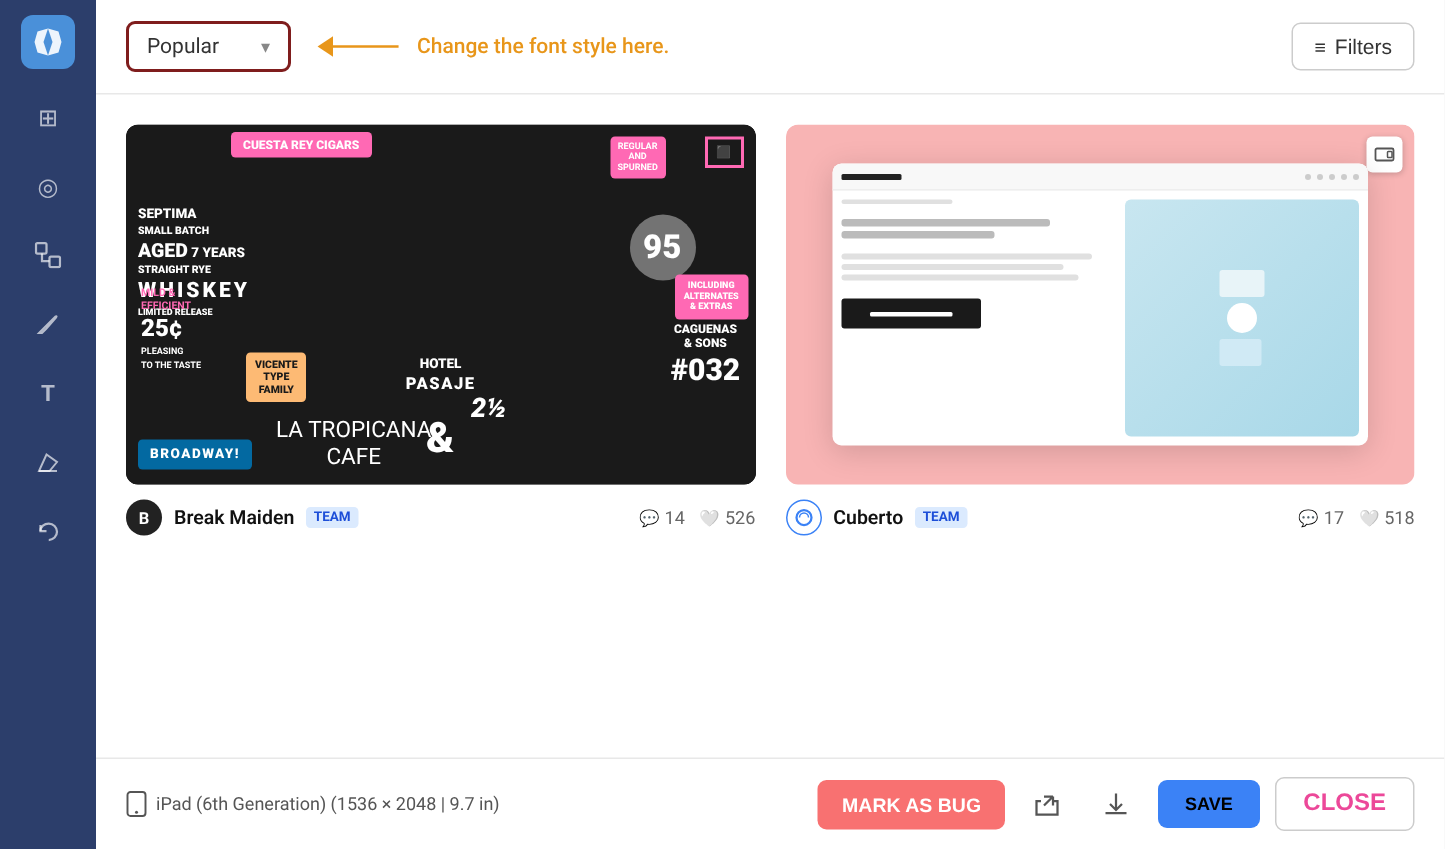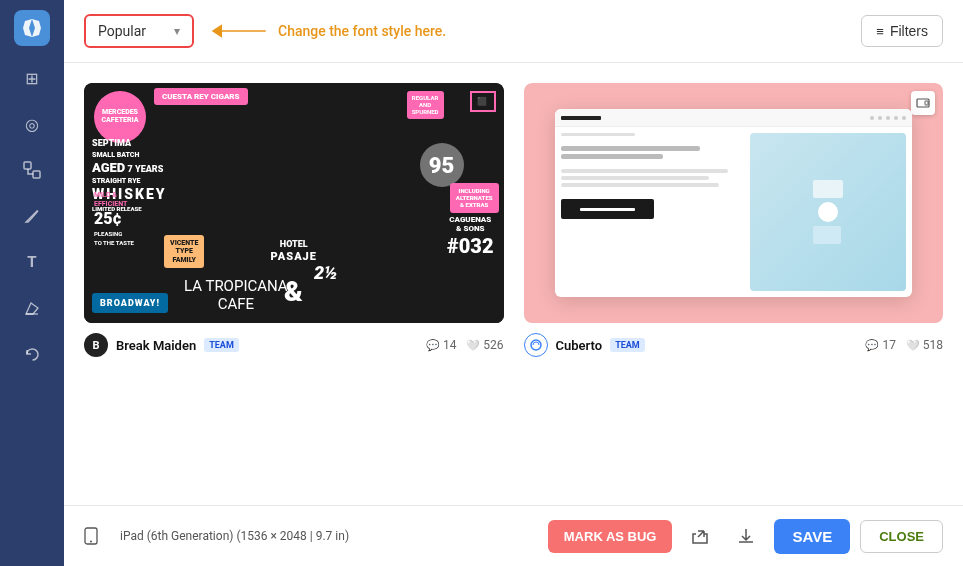--- a/index.html
+++ b/index.html
@@ -60,21 +60,21 @@
       padding: 14px 20px;
       gap: 16px;
       border-bottom: 1px solid #e8e8e8;
       position: relative;
     }
 
     .font-style-select {
       display: flex;
       align-items: center;
       gap: 20px;
-      border: 2px solid #ef4444;
+      border: 2px solid #7f1d1d;
       border-radius: 6px;
       padding: 7px 12px;
       cursor: pointer;
       font-size: 14px;
       color: #333;
       background: white;
       min-width: 110px;
     }
 
     .arrow-annotation {
@@ -303,21 +303,21 @@
       display: flex;
       align-items: center;
       padding: 12px 20px;
       border-top: 1px solid #e8e8e8;
       gap: 12px;
       background: white;
     }
     .device-info {
       display: flex;
       align-items: center;
-      gap: 22px;
+      gap: 6px;
       color: #555;
       font-size: 12px;
     }
     .bottombar-actions {
       margin-left: auto;
       display: flex;
       align-items: center;
       gap: 10px;
     }
     .btn-mark-bug {
@@ -338,35 +338,35 @@
       cursor: pointer;
       display: flex;
       align-items: center;
       justify-content: center;
       color: #555;
       font-size: 16px;
       border-radius: 4px;
     }
     .btn-save {
       background: #3b82f6;
-      color: #ffffff;
+      color: #000000;
       border: none;
       border-radius: 6px;
       padding: 9px 18px;
-      font-size: 15px;
+      font-size: 12px;
       font-weight: 600;
       cursor: pointer;
     }
     .btn-close {
       background: white;
-      color: #4d7c0f;
+      color: #ec4899;
       border: 1.5px solid #ccc;
       border-radius: 6px;
       padding: 8px 18px;
-      font-size: 13px;
+      font-size: 16px;
       font-weight: 600;
       cursor: pointer;
     }
   </style>
 </head>
 <body>
 
 <div class="sidebar">
   <div class="sidebar-logo">
     <svg width="22" height="22" viewBox="0 0 22 22" fill="none">
@@ -428,21 +428,20 @@
   </div>
 
 
   <div class="cards-grid">
 
     <div class="card">
       <div class="card-image card-image-1">
         <div class="collage">
           <div class="collage-bg"></div>
 
-          <div style="position:absolute;top:8px;left:10px;background:#ff69b4;color:white;font-size:7px;font-weight:900;padding:4px 6px;border-radius:50%;text-align:center;line-height:1.1;width:52px;height:52px;display:flex;align-items:center;justify-content:center;text-transform:uppercase;">MERCEDES CAFETERIA</div>
           <div style="position:absolute;top:5px;left:70px;background:#ff69b4;color:white;font-size:8px;font-weight:900;padding:4px 8px;border-radius:3px;text-align:center;text-transform:uppercase;">CUESTA REY CIGARS</div>
           <div style="position:absolute;top:8px;right:60px;background:#ff69b4;color:white;font-size:6px;font-weight:700;padding:3px 5px;border-radius:3px;text-transform:uppercase;line-height:1.2;text-align:center;">REGULAR<br>AND<br>SPURNED</div>
           <div style="position:absolute;top:8px;right:8px;background:#1a1a1a;border:2px solid #ff69b4;color:#ff69b4;font-size:8px;font-weight:900;padding:4px 6px;text-transform:uppercase;">⬛</div>
           <div style="position:absolute;top:55px;left:8px;color:white;font-size:9px;font-weight:900;text-transform:uppercase;line-height:1.2;">SEPTIMA<br><span style="font-size:7px;">SMALL BATCH</span><br><span style="font-size:13px;font-weight:900;">AGED</span><span style="font-size:9px;"> 7 YEARS</span><br><span style="font-size:7px;">STRAIGHT RYE</span><br><span style="font-size:14px;font-weight:900;letter-spacing:2px;">WHISKEY</span><br><span style="font-size:6px;">LIMITED RELEASE</span></div>
           <div style="position:absolute;top:60px;right:40px;background:#737373;color:white;font-size:22px;font-weight:900;padding:4px 8px;border-radius:50%;width:44px;height:44px;display:flex;align-items:center;justify-content:center;text-align:center;">95</div>
           <div style="position:absolute;top:100px;right:5px;background:#ff69b4;color:white;font-size:6px;font-weight:900;padding:4px 6px;border-radius:3px;text-transform:uppercase;line-height:1.2;text-align:center;">INCLUDING<br>ALTERNATES<br>&amp; EXTRAS</div>
           <div style="position:absolute;bottom:75px;left:10px;color:#ff69b4;font-size:7px;font-weight:700;text-transform:uppercase;line-height:1.3;">MILD &amp;<br>EFFICIENT<br><span style="font-size:16px;font-weight:900;color:white;">25¢</span><br><span style="font-size:6px;color:white;">PLEASING<br>TO THE TASTE</span></div>
           <div style="position:absolute;bottom:55px;left:80px;background:#fdba74;color:#1a1a1a;font-size:7px;font-weight:900;padding:4px 6px;border-radius:3px;text-transform:uppercase;line-height:1.2;text-align:center;">VICENTE<br>TYPE<br>FAMILY</div>
           <div style="position:absolute;bottom:60px;center:0;left:50%;transform:translateX(-50%);color:white;font-size:9px;font-weight:900;text-transform:uppercase;line-height:1.2;text-align:center;margin-top:34px;">HOTEL<br><span style="font-size:11px;letter-spacing:1px;">PASAJE</span></div>
           <div style="position:absolute;bottom:65px;right:10px;color:white;font-size:8px;font-weight:900;text-transform:uppercase;line-height:1.2;text-align:center;">CAGUENAS<br>&amp; SONS<br><span style="font-size:20px;font-weight:900;">#032</span></div>

